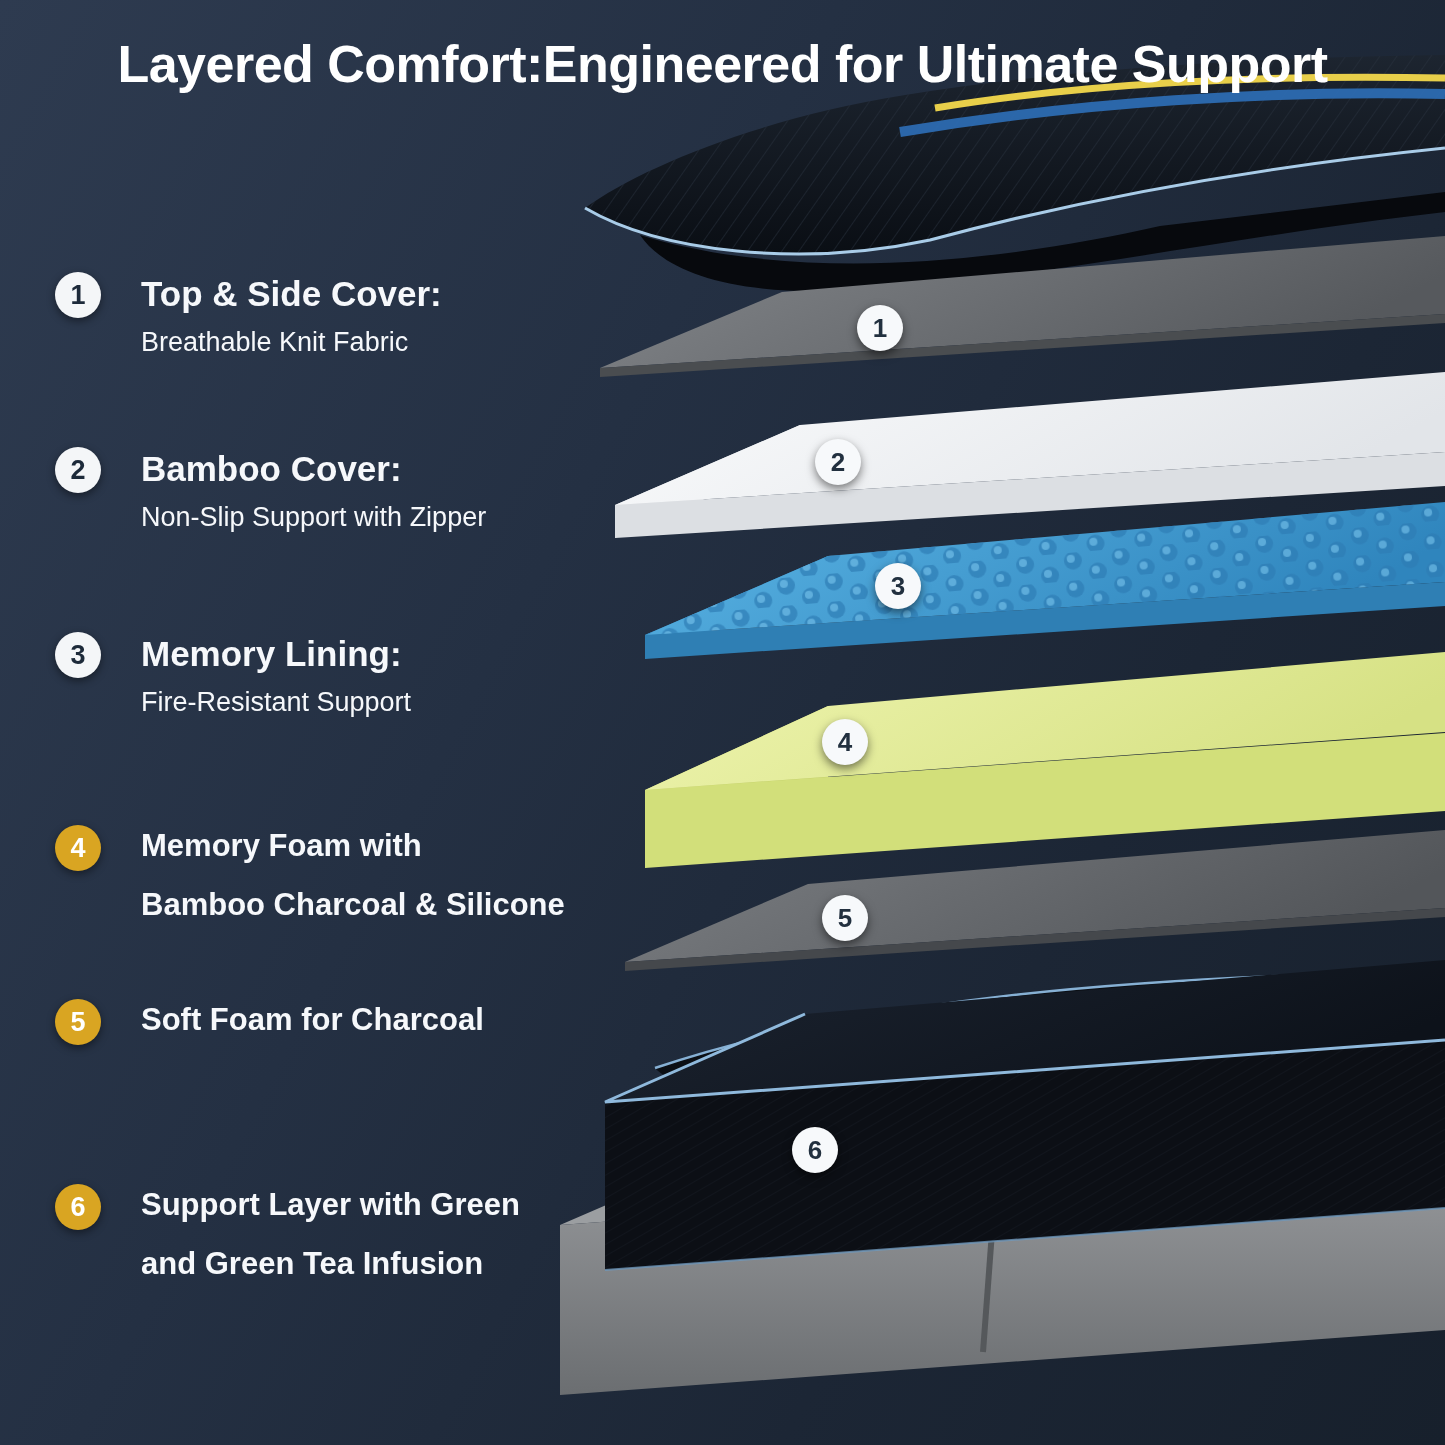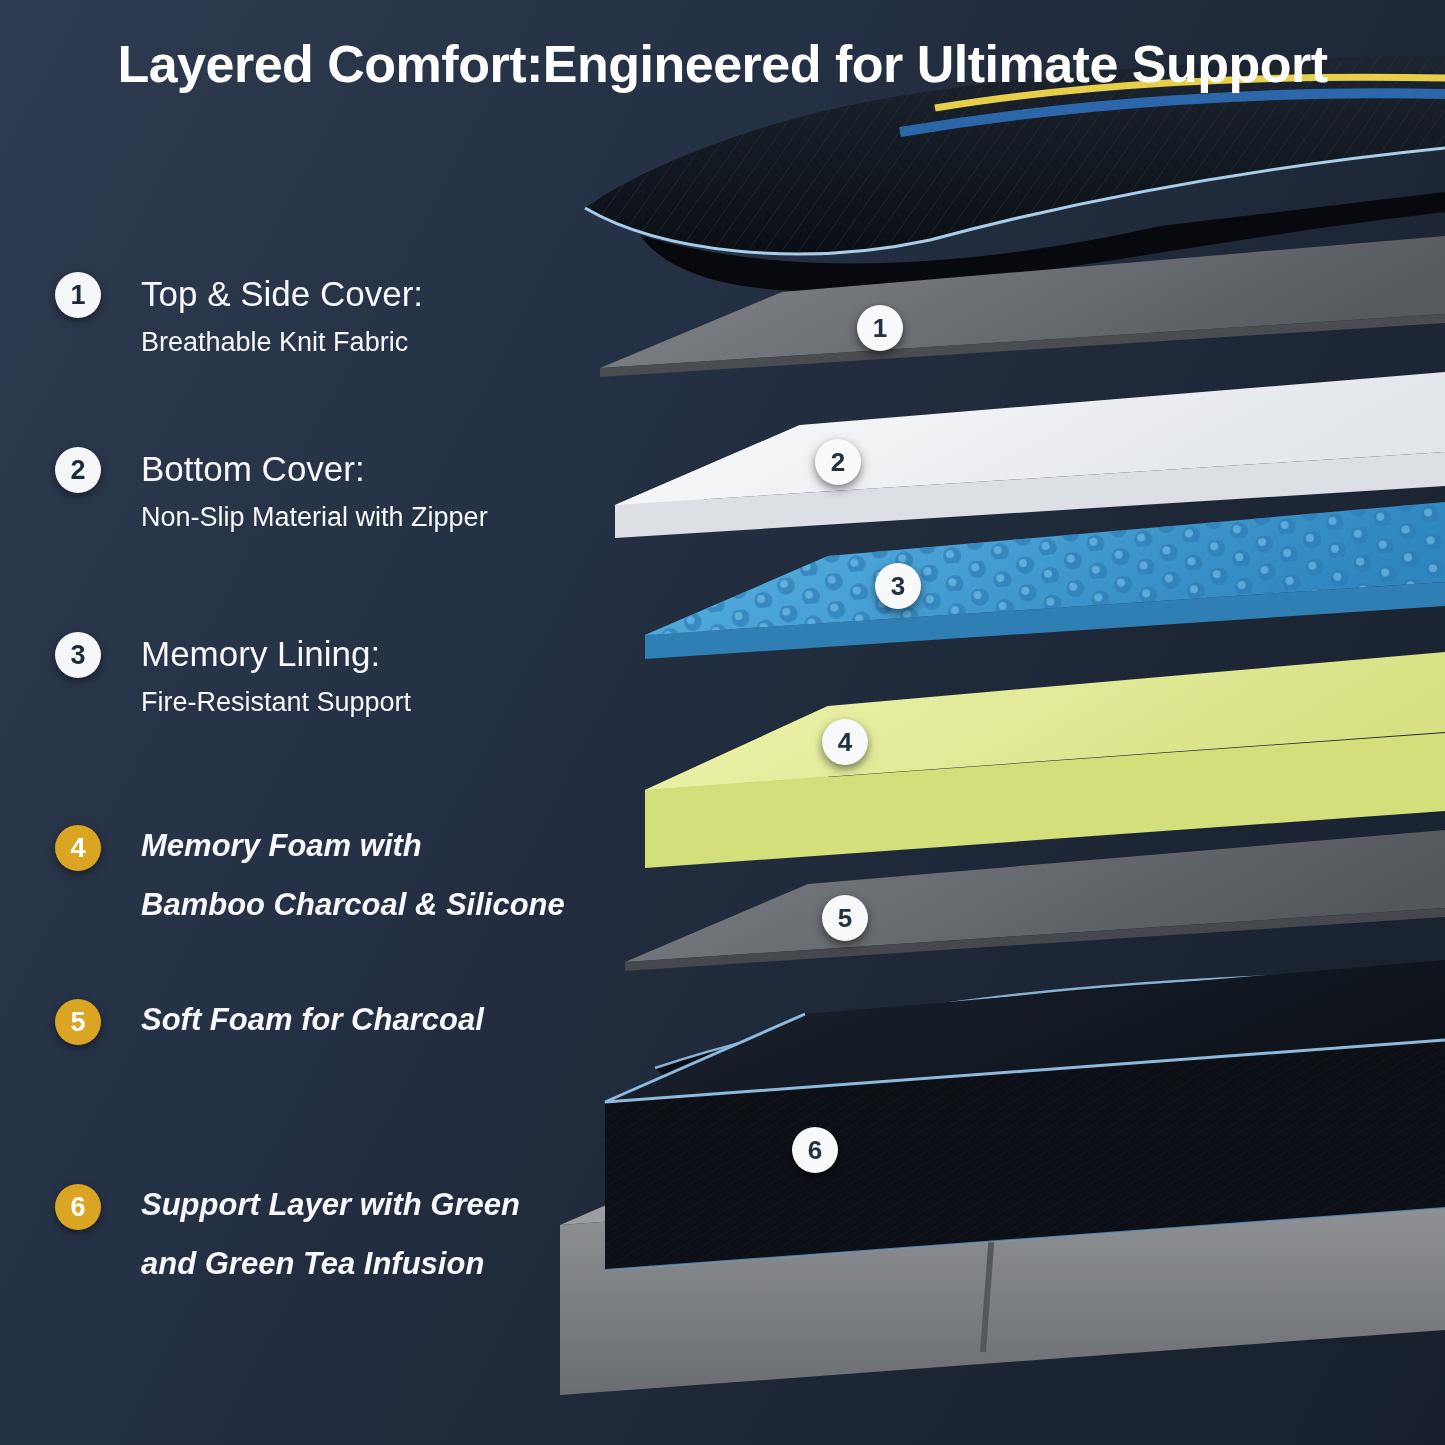--- a/index.html
+++ b/index.html
@@ -23,24 +23,24 @@
   }
   .badge{
     width:46px;height:46px;border-radius:50%;flex:0 0 46px;
     display:flex;align-items:center;justify-content:center;
     font-size:27px;font-weight:800;
     box-shadow:0 3px 8px rgba(0,0,0,.45);
   }
   .badge.white{background:var(--badge-white,#f4f6f8);color:#1d2a3a;}
   .badge.gold{background:var(--badge-gold,#d9a522);color:#ffffff;}
   .legend-text{color:#f6f8fb;}
-  .legend-item.split .line1{font-size:35px;font-weight:400;line-height:1.15;margin-top:2px;}
+  .legend-item.split .line1{font-size:35px;font-weight:700;line-height:1.15;margin-top:2px;}
   .legend-item.split .line2{font-size:27px;font-weight:400;margin-top:13px;}
   .legend-item.uniform .line1,
-  .legend-item.uniform .line2{font-size:31px;font-weight:800;line-height:1.2;margin-top:2px;font-style:italic;}
+  .legend-item.uniform .line2{font-size:31px;font-weight:800;line-height:1.2;margin-top:2px;}
   .legend-item.uniform .line2{margin-top:22px;}
   
   .marker{
     position:absolute;width:46px;height:46px;border-radius:50%;
     background:#f7f9fb;color:#22303f;
     display:flex;align-items:center;justify-content:center;
     font-size:26px;font-weight:800;z-index:25;
     box-shadow:0 4px 10px rgba(0,0,0,.5);
   }
 </style>
@@ -166,22 +166,22 @@
     <div class="badge white">1</div>
     <div class="legend-text">
       <div class="line1">Top &amp; Side Cover:</div>
       <div class="line2">Breathable Knit Fabric</div>
     </div>
   </div>
 
   <div class="legend-item split" style="top:447px">
     <div class="badge white">2</div>
     <div class="legend-text">
-      <div class="line1">Bottom Cover:</div>
-      <div class="line2">Non-Slip Material with Zipper</div>
+      <div class="line1">Bamboo Cover:</div>
+      <div class="line2">Non-Slip Support with Zipper</div>
     </div>
   </div>
 
   <div class="legend-item split" style="top:632px">
     <div class="badge white">3</div>
     <div class="legend-text">
       <div class="line1">Memory Lining:</div>
       <div class="line2">Fire-Resistant Support</div>
     </div>
   </div>

